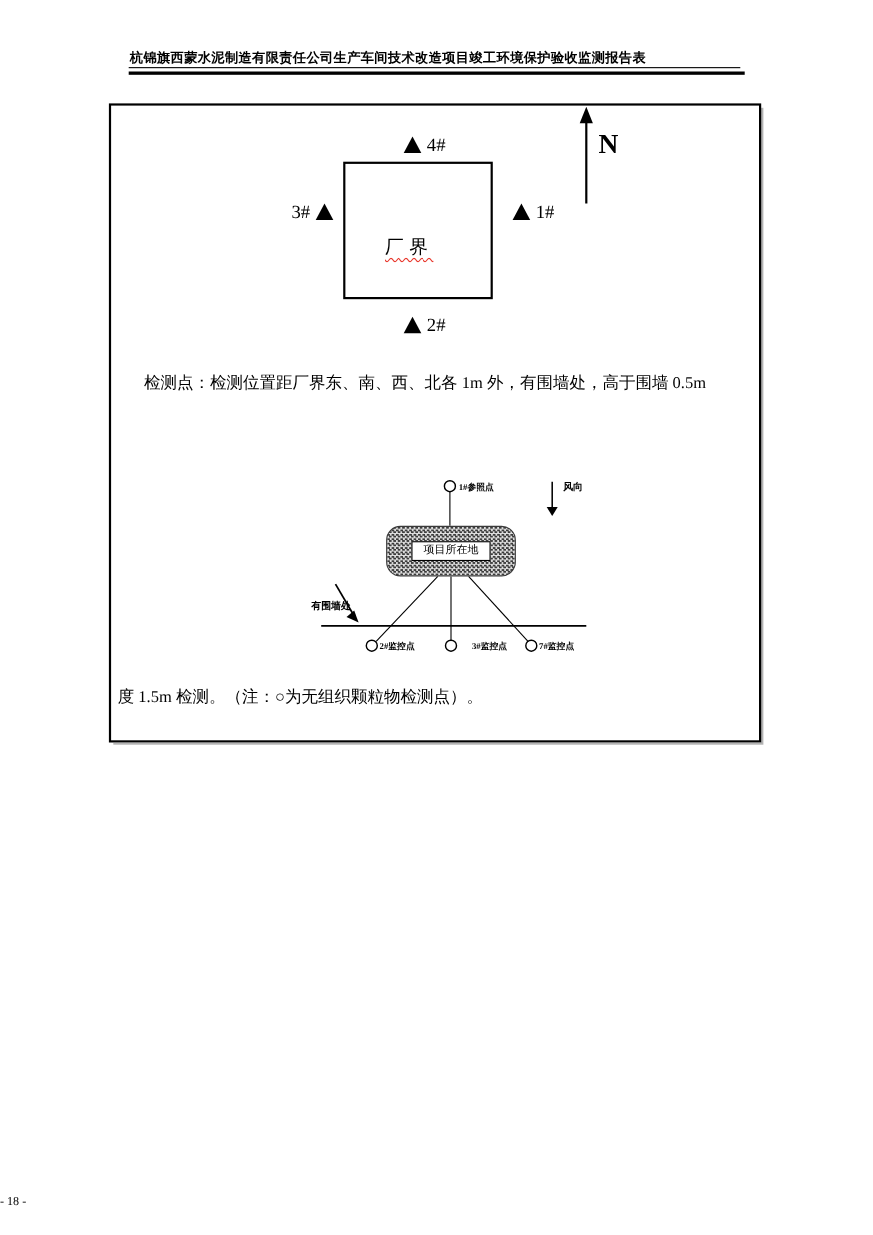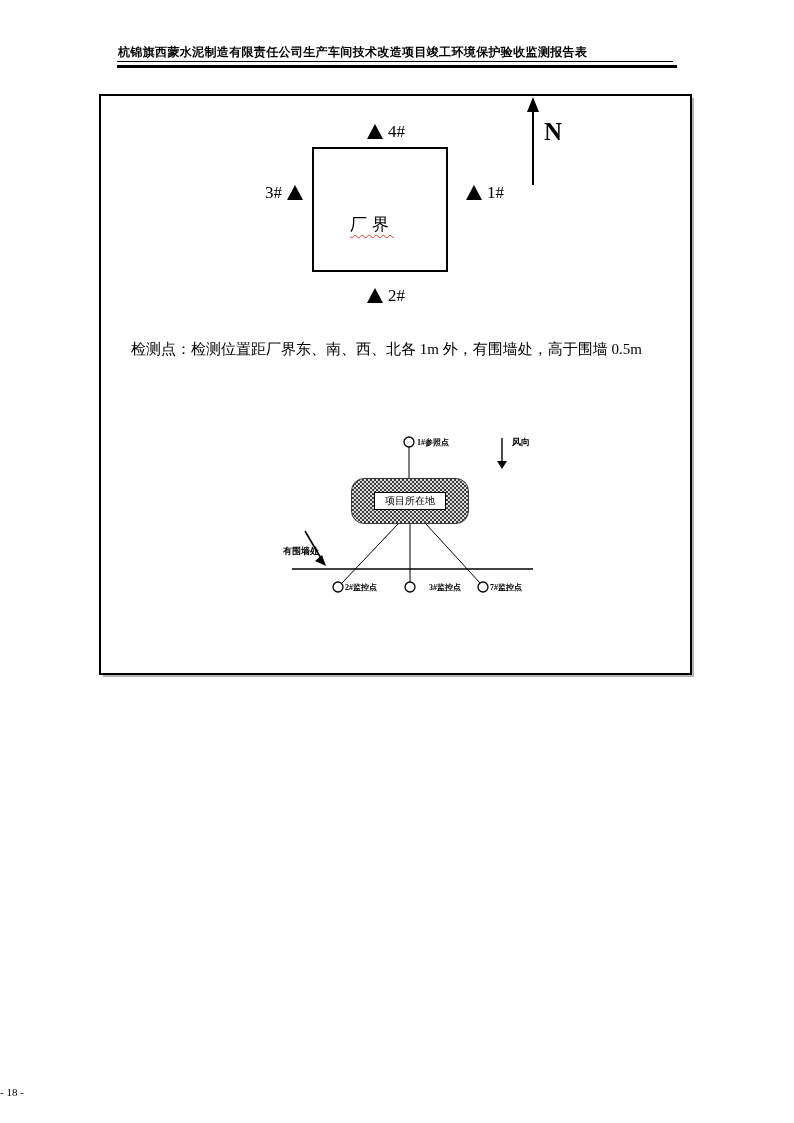--- a/index.html
+++ b/index.html
@@ -109,19 +109,20 @@
       <span class="site-box">项目所在地</span>
     </div>
     <div class="dot-label" style="left:316px;top:342px;">1#参照点</div>
     <div class="small-label" style="left:411px;top:341px;">风向</div>
     <div class="small-label" style="left:182px;top:450px;">有围墙处</div>
     <div class="dot-label" style="left:244px;top:487px;">2#监控点</div>
     <div class="dot-label" style="left:328px;top:487px;">3#监控点</div>
     <div class="dot-label" style="left:389px;top:487px;">7#监控点</div>
 
     <div class="textblock tb2">
+      <div>度 1.5m 检测。（注：○为无组织颗粒物检测点）。</div>
     </div>
 
   </div>
 
   <div class="footer">- 18 -</div>
 
 </div>
 
 </body></html>

